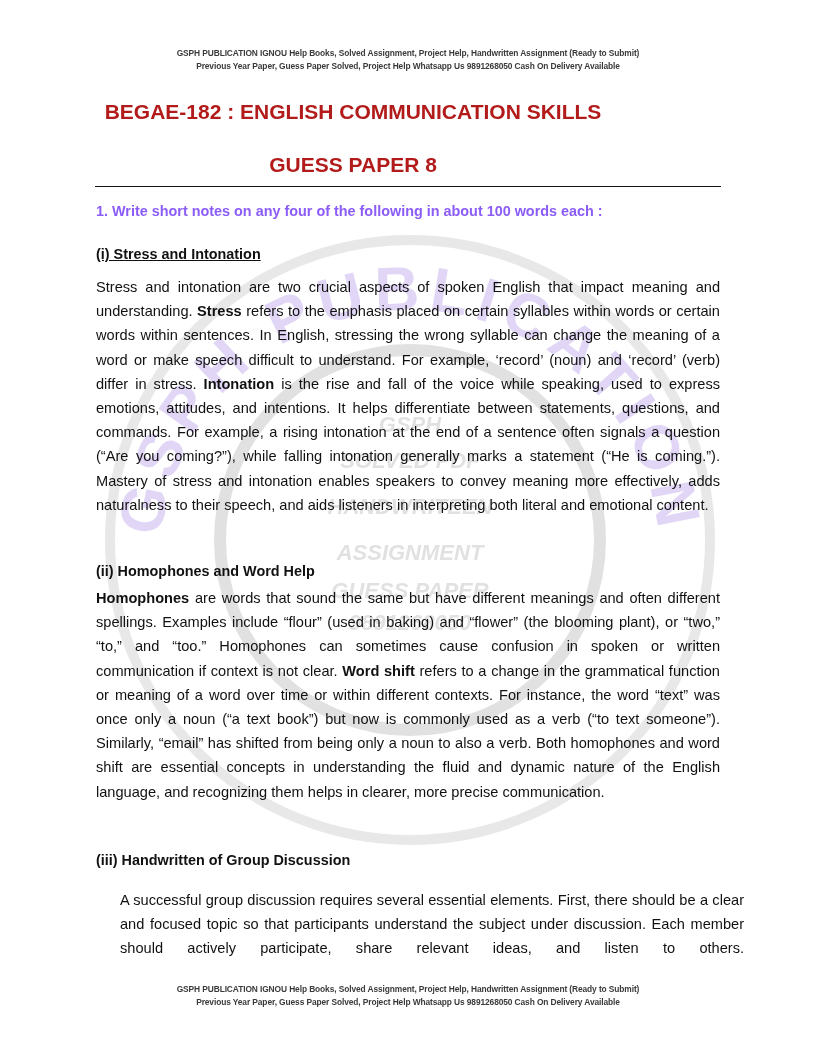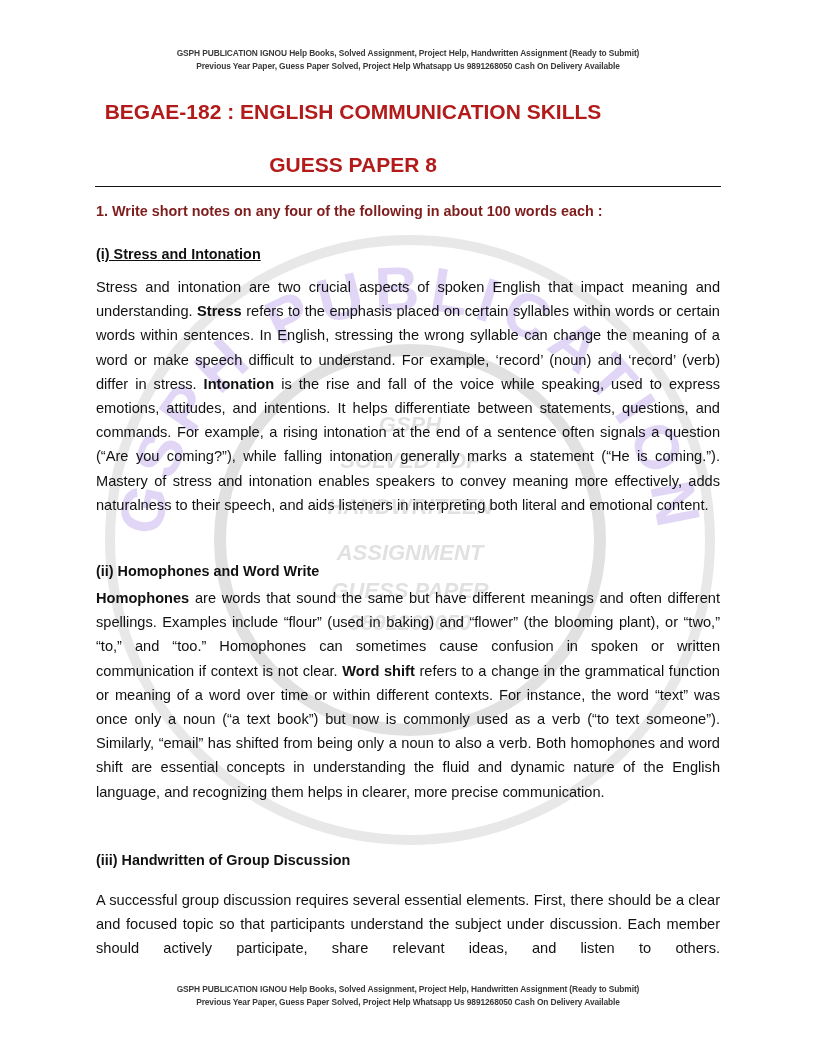--- a/index.html
+++ b/index.html
@@ -26,38 +26,38 @@
       color: #b31b1b; font-weight: bold; font-size: 21px;
     }
     .title-main { top: 100px; }
     .title-sub { top: 153px; }
     .rule {
       position: absolute; left: 95px; width: 626px; top: 186px; height: 0;
       border-top: 1.3px solid #111;
     }
     .question {
       position: absolute; left: 96px; top: 203px; width: 630px;
-      font-size: 14.4px; font-weight: bold; color: #7f1d1d;
+      font-size: 14.4px; font-weight: bold; color: #8b5cf6;
     }
     .sub-heading {
       position: absolute; left: 96px; width: 630px;
       font-size: 14.4px; font-weight: bold; color: #111;
     }
     .para {
       position: absolute; left: 96px; width: 624px;
       font-size: 14.6px; line-height: 24.2px; text-align: justify;
       text-align-last: left; color: #111;
     }
     .para b { font-weight: bold; }
     .h1 { top: 246px; text-decoration: underline; }
     .p1 { top: 275px; }
     .h2 { top: 563px; }
     .p2 { top: 586px; }
     .h3 { top: 852px; }
-    .p3 { top: 888px; }
+    .p3 { top: 888px; margin-left: 24px; }
     .p3.cont { text-align-last: justify; }
   </style>
 </head>
 <body>
 
 <svg class="watermark" viewBox="0 0 816 1056">
   <g opacity="0.55">
     <circle cx="410" cy="540" r="300" fill="none" stroke="#d6d6d6" stroke-width="10"></circle>
     <circle cx="410" cy="540" r="190" fill="none" stroke="#c9c9c9" stroke-width="12"></circle>
     <path id="wm-arc" d="M 160 560 A 250 250 0 0 1 660 560" fill="none"></path>
@@ -83,21 +83,21 @@
 
   <div class="title title-main">BEGAE-182 : ENGLISH COMMUNICATION SKILLS</div>
   <div class="title title-sub">GUESS PAPER 8</div>
   <div class="rule"></div>
 
   <div class="question">1. Write short notes on any four of the following in about 100 words each :</div>
 
   <div class="sub-heading h1">(i) Stress and Intonation</div>
   <div class="para p1"><span>Stress and intonation are two crucial aspects of spoken English that impact meaning and understanding. </span><b>Stress</b><span> refers to the emphasis placed on certain syllables within words or certain words within sentences. In English, stressing the wrong syllable can change the meaning of a word or make speech difficult to understand. For example, ‘record’ (noun) and ‘record’ (verb) differ in stress. </span><b>Intonation</b><span> is the rise and fall of the voice while speaking, used to express emotions, attitudes, and intentions. It helps differentiate between statements, questions, and commands. For example, a rising intonation at the end of a sentence often signals a question (“Are you coming?”), while falling intonation generally marks a statement (“He is coming.”). Mastery of stress and intonation enables speakers to convey meaning more effectively, adds naturalness to their speech, and aids listeners in interpreting both literal and emotional content.</span></div>
 
-  <div class="sub-heading h2">(ii) Homophones and Word Write</div>
+  <div class="sub-heading h2">(ii) Homophones and Word Help</div>
   <div class="para p2"><b>Homophones</b><span> are words that sound the same but have different meanings and often different spellings. Examples include “flour” (used in baking) and “flower” (the blooming plant), or “two,” “to,” and “too.” Homophones can sometimes cause confusion in spoken or written communication if context is not clear. </span><b>Word shift</b><span> refers to a change in the grammatical function or meaning of a word over time or within different contexts. For instance, the word “text” was once only a noun (“a text book”) but now is commonly used as a verb (“to text someone”). Similarly, “email” has shifted from being only a noun to also a verb. Both homophones and word shift are essential concepts in understanding the fluid and dynamic nature of the English language, and recognizing them helps in clearer, more precise communication.</span></div>
 
   <div class="sub-heading h3">(iii) Handwritten of Group Discussion</div>
   <div class="para p3 cont"><span>A successful group discussion requires several essential elements. First, there should be a clear and focused topic so that participants understand the subject under discussion. Each member should actively participate, share relevant ideas, and listen to others.</span></div>
 
   <div class="footer-note">
     <div>GSPH PUBLICATION IGNOU Help Books, Solved Assignment, Project Help, Handwritten Assignment (Ready to Submit)</div>
     <div>Previous Year Paper, Guess Paper Solved, Project Help Whatsapp Us 9891268050 Cash On Delivery Available</div>
   </div>
 </div>

